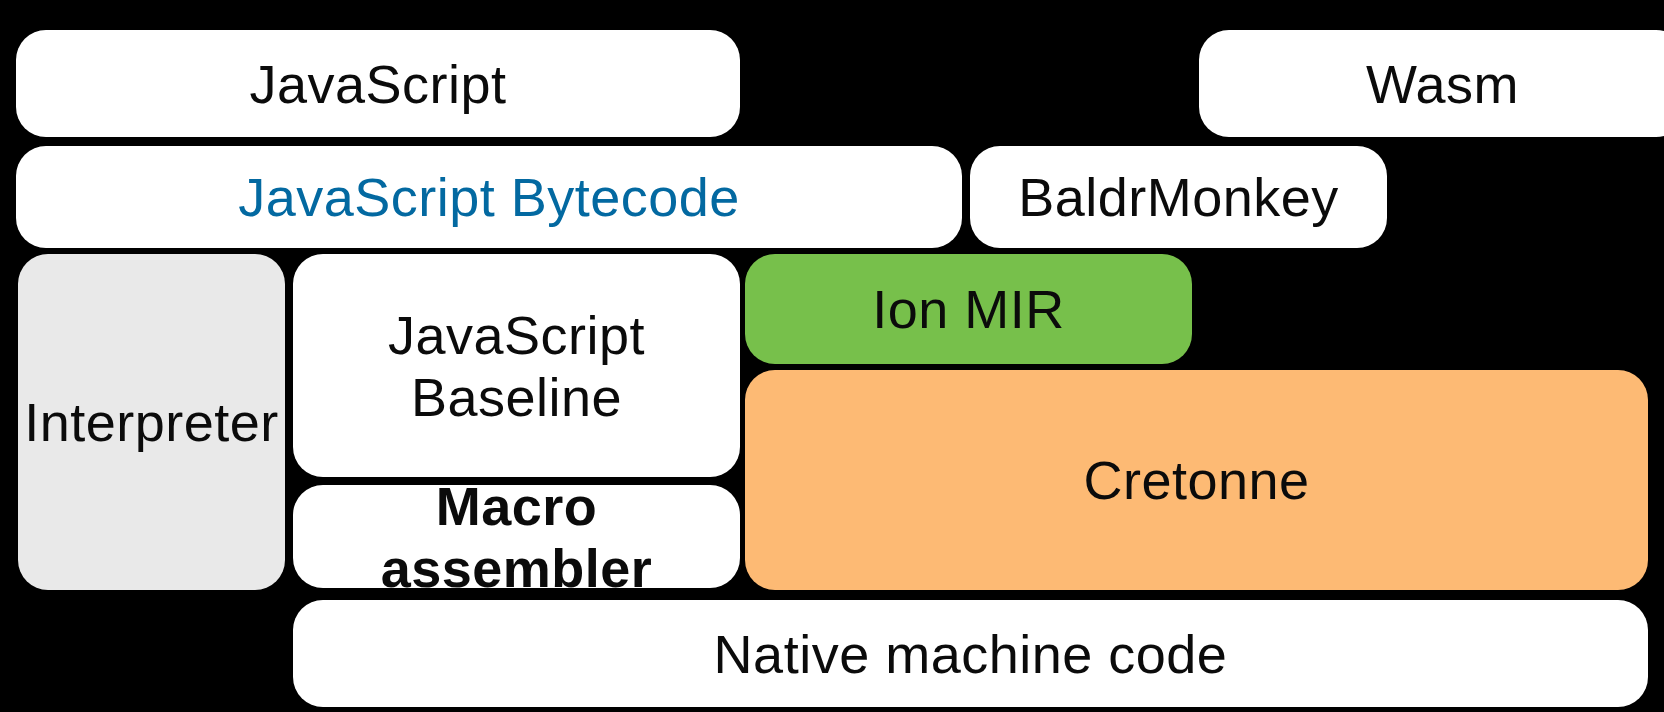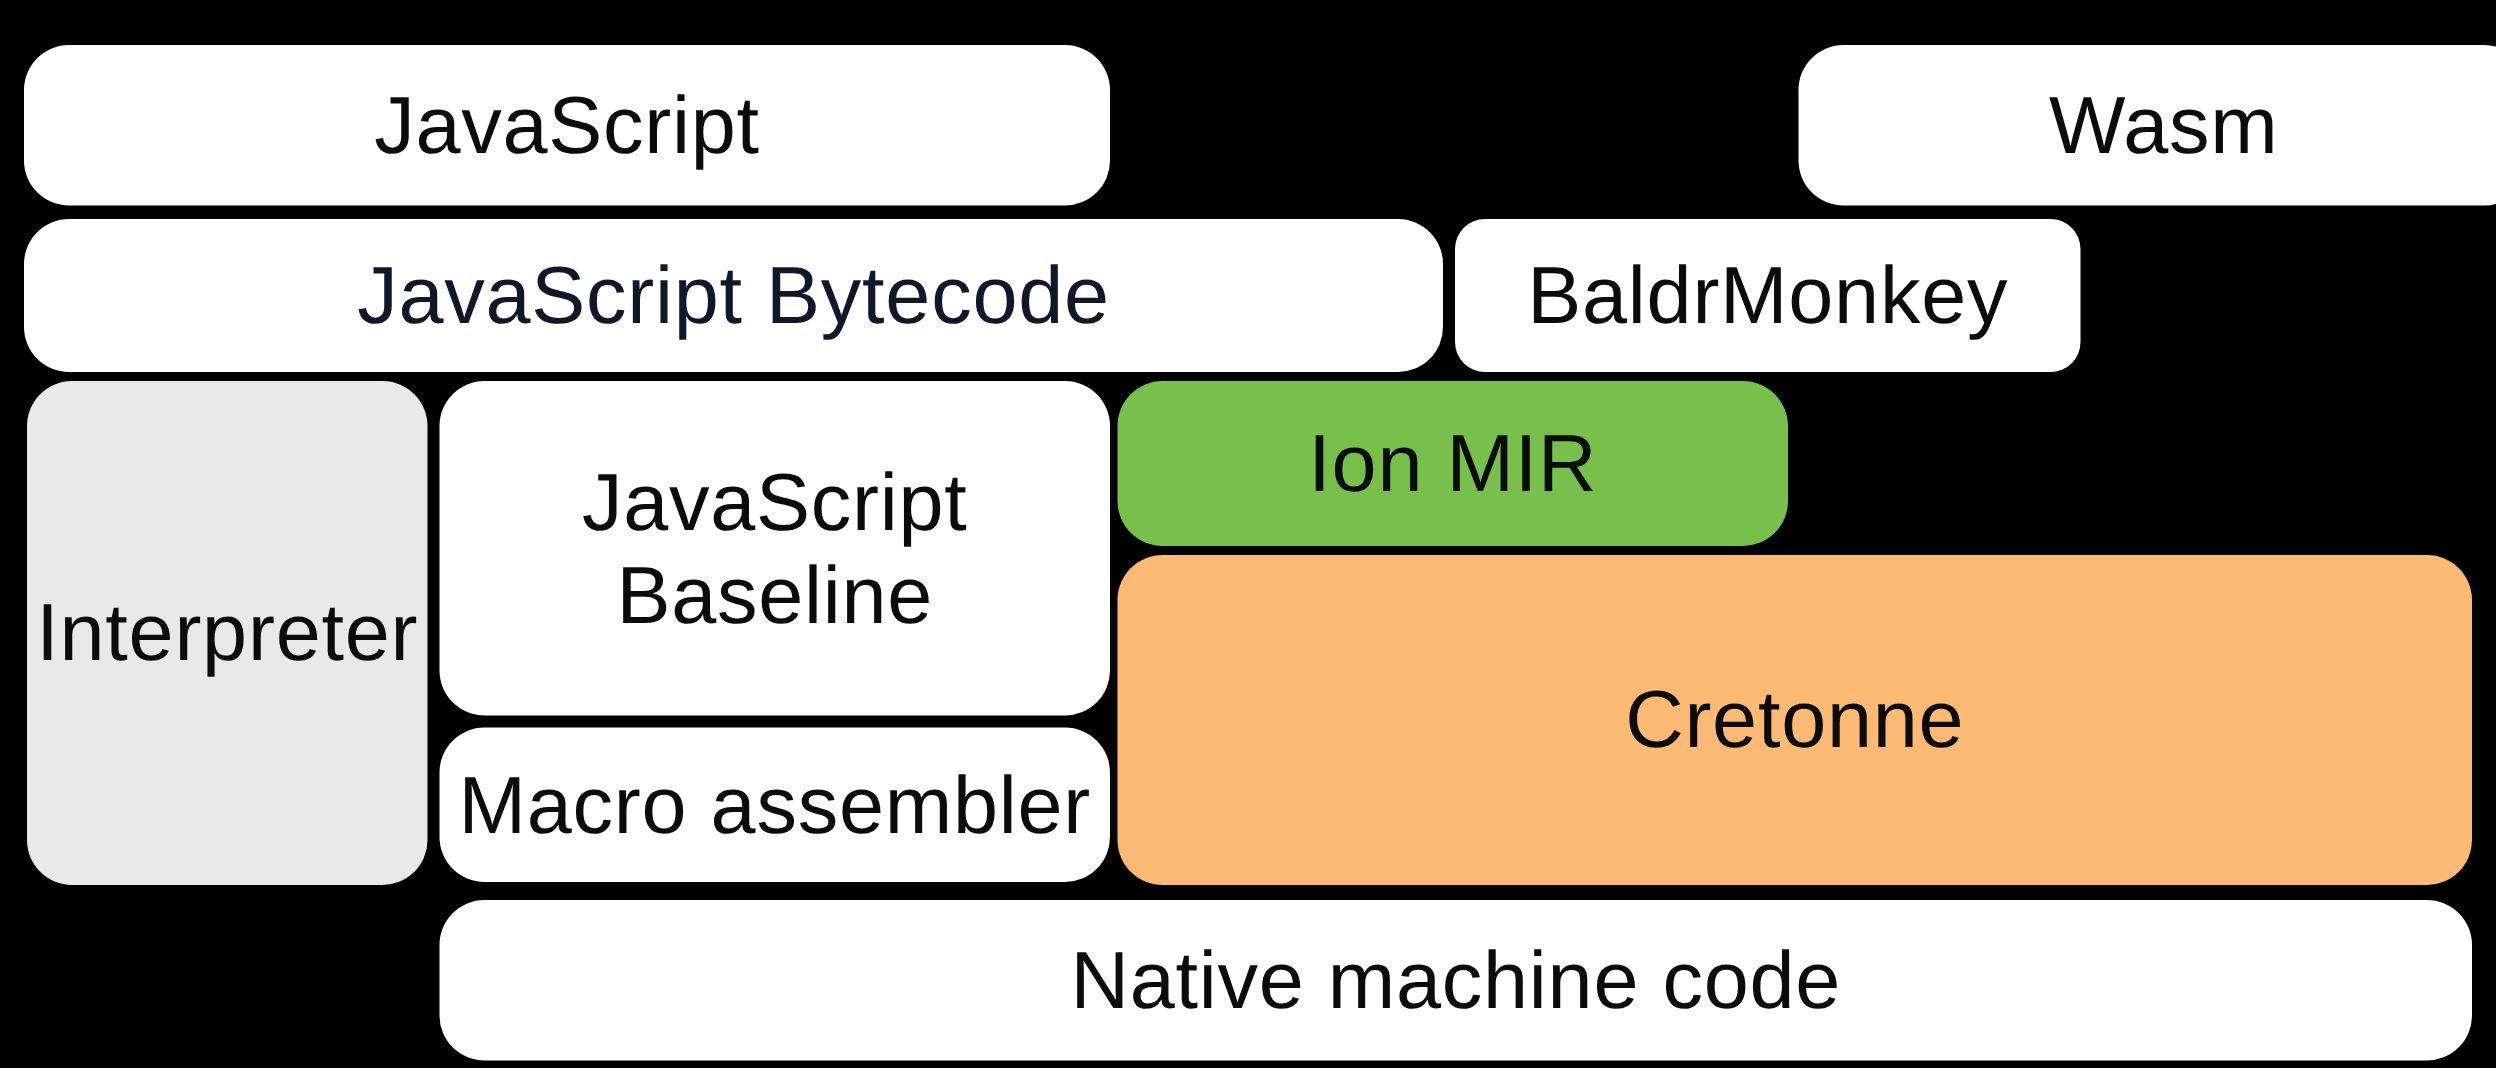--- a/index.html
+++ b/index.html
@@ -54,24 +54,24 @@
   <div class="box b-javascript" style="background-color: rgb(255, 255, 255); color: rgb(11, 11, 11);">
     <span style="color: rgb(11, 11, 11);">JavaScript</span>
   </div>
 
 
   <div class="box b-wasm" style="background-color: rgb(255, 255, 255); color: rgb(11, 11, 11);">
     <span style="color: rgb(11, 11, 11);">Wasm</span>
   </div>
 
   <div class="box b-bytecode" style="background-color: rgb(255, 255, 255); color: rgb(11, 11, 11);">
-    <span style="color: #0f172a;">JavaScript Bytecode</span>
+    <span style="color: #0369a1;">JavaScript Bytecode</span>
   </div>
 
-  <div class="box b-baldrmonkey" style="background-color: rgb(255, 255, 255); color: rgb(11, 11, 11); border-radius: 20px;">
+  <div class="box b-baldrmonkey" style="background-color: rgb(255, 255, 255); color: rgb(11, 11, 11);">
     <span style="color: rgb(11, 11, 11);">BaldrMonkey</span>
   </div>
 
   <div class="box b-interpreter" style="background-color: rgb(233, 233, 233); color: rgb(11, 11, 11); text-align: center;">
     <span style="color: rgb(11, 11, 11);">Interpreter</span>
   </div>
 
   <div class="box b-baseline" style="background-color: rgb(255, 255, 255); color: rgb(11, 11, 11);">
     <span style="color: rgb(11, 11, 11);">
       <span style="color: rgb(11, 11, 11);">JavaScript</span>
@@ -81,20 +81,20 @@
 
   <div class="box b-ionmir" style="background-color: rgb(119, 192, 75); color: rgb(11, 11, 11);">
     <span style="color: rgb(11, 11, 11);">Ion MIR</span>
   </div>
 
   <div class="box b-cretonne" style="background-color: #fdba74; color: rgb(11, 11, 11); text-align: center;">
     <span style="color: rgb(11, 11, 11);">Cretonne</span>
   </div>
 
   <div class="box b-macroassembler" style="background-color: rgb(255, 255, 255); color: rgb(11, 11, 11);">
-    <span style="color: rgb(11, 11, 11);">Macro assembler</span>
+    <span style="color: rgb(11, 11, 11); font-weight: bold;">Macro assembler</span>
   </div>
 
   <div class="box b-native" style="background-color: rgb(255, 255, 255); color: rgb(11, 11, 11); justify-content: center;">
     <span style="color: rgb(11, 11, 11);">Native machine code</span>
   </div>
 
 </div>
 
 </body></html>

